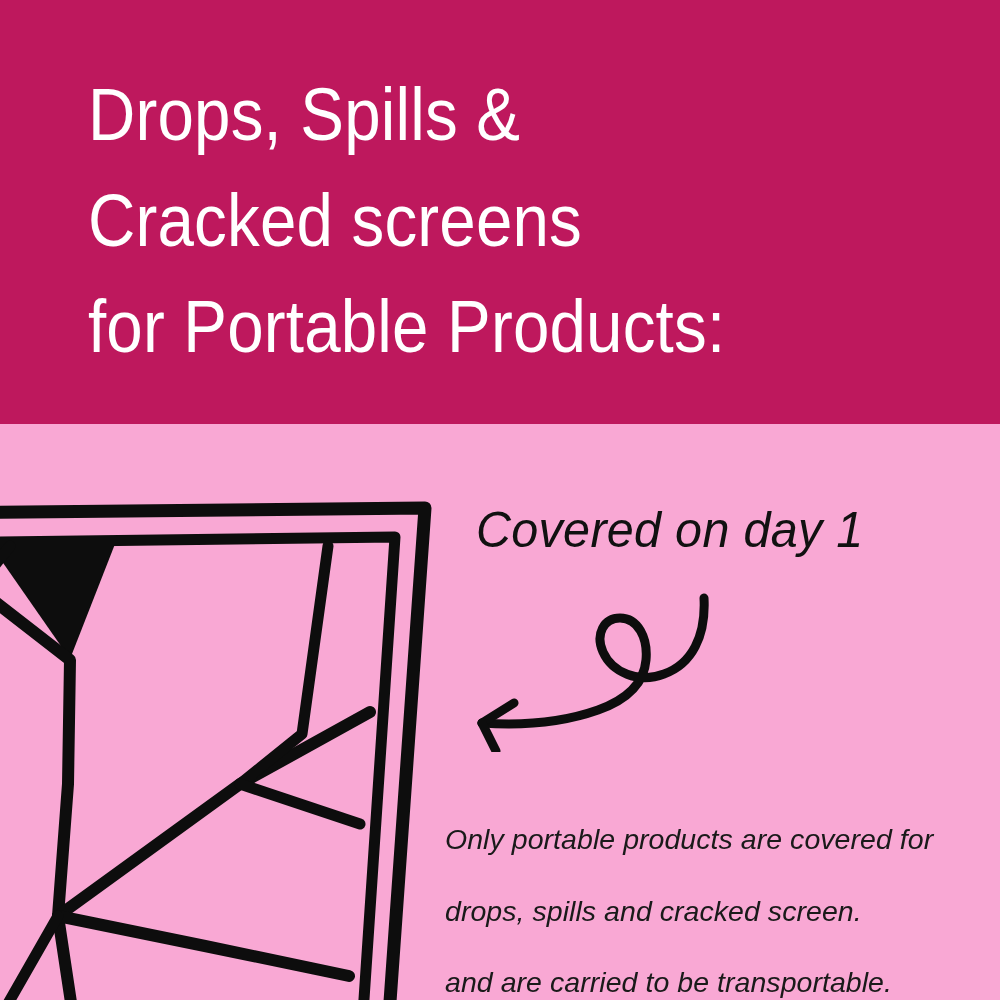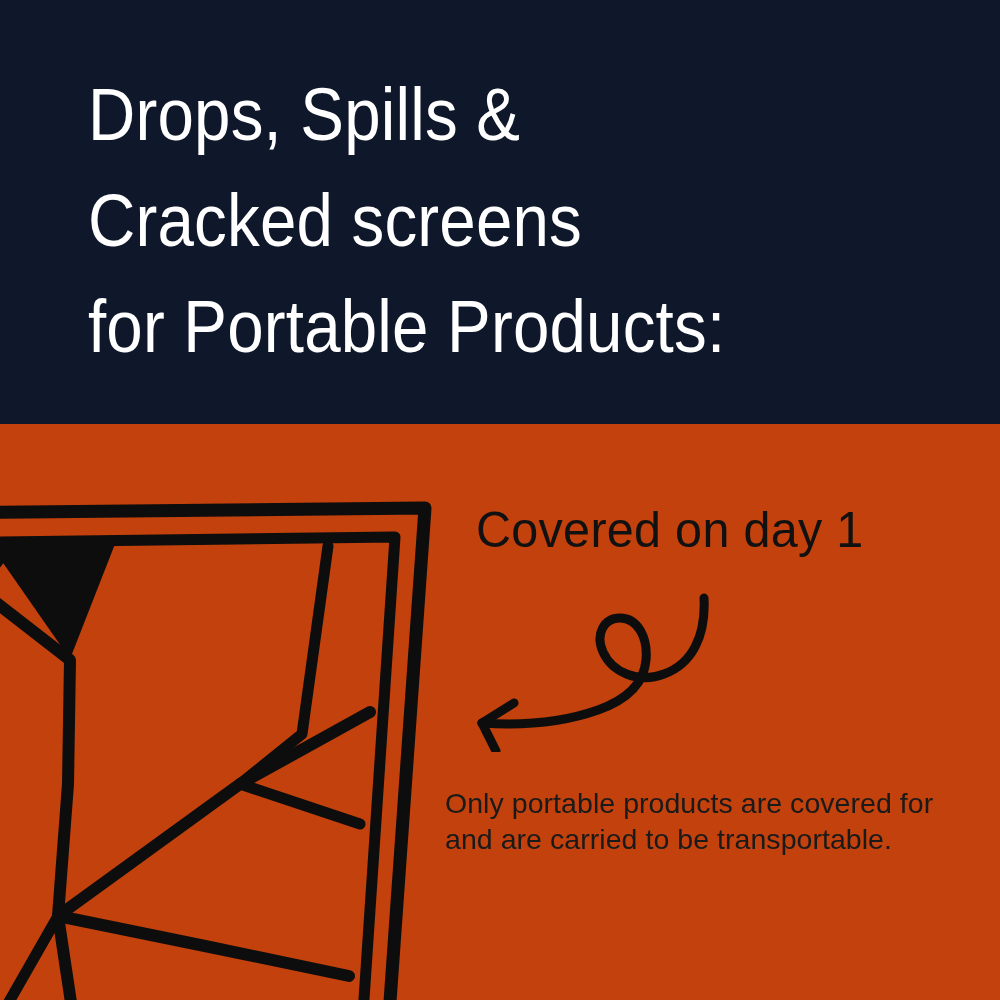--- a/index.html
+++ b/index.html
@@ -9,21 +9,21 @@
     font-family:"Liberation Sans", sans-serif;
     overflow:hidden;
     position:relative;
   }
 
   
   .header-band {
     position:absolute;
     left:0; top:0;
     width:1000px; height:424px;
-    background:#0f172a;
+    background:#be185d;
   }
   .header-title {
     position:absolute;
     left:88px; top:62px;
     width:880px;
   }
   .header-line {
     display:block;
     color:#ffffff;
     font-family:"Liberation Sans", sans-serif;
@@ -34,21 +34,22 @@
     transform:scaleX(0.885);
     transform-origin:left center;
     white-space:nowrap;
   }
 
   
   .body-area {
     position:absolute;
     left:0; top:424px;
     width:1000px; height:576px;
-    background:#c2410c;
+    background:#f9a8d4;
+    font-style:italic;
   }
 
   
   .crack-illustration {
     position:absolute;
     left:-60px; top:60px;
     width:500px; height:560px;
   }
   .crack-illustration svg { display:block; }
 
@@ -78,21 +79,21 @@
     position:absolute;
     left:445px; top:362px;
     width:540px;
     color:#1a1a1a;
     font-family:"Liberation Sans", sans-serif;
     font-size:28.5px;
     font-weight:400;
     line-height:35.5px;
     letter-spacing:0.05px;
   }
-  .body-paragraph .pline { display:block; white-space:nowrap; }
+  .body-paragraph .pline { display:block; white-space:nowrap;margin-top:36px; }
 </style>
 </head>
 <body>
 
 <div class="header-band">
   <div class="header-title">
     <span class="header-line">Drops, Spills &amp;</span>
     <span class="header-line">Cracked screens</span>
     <span class="header-line">for Portable Products:</span>
   </div>
@@ -146,16 +147,17 @@
 
         <path d="M 30 131 L 62 111"></path>
 
         <path d="M 30 131 L 44 159"></path>
       </g>
     </svg>
   </div>
 
   <div class="body-paragraph">
     <span class="pline">Only portable products are covered for</span>
+    <span class="pline">drops, spills and cracked screen.</span>
     <span class="pline">and are carried to be transportable.</span>
   </div>
 
 </div>
 
 </body></html>

